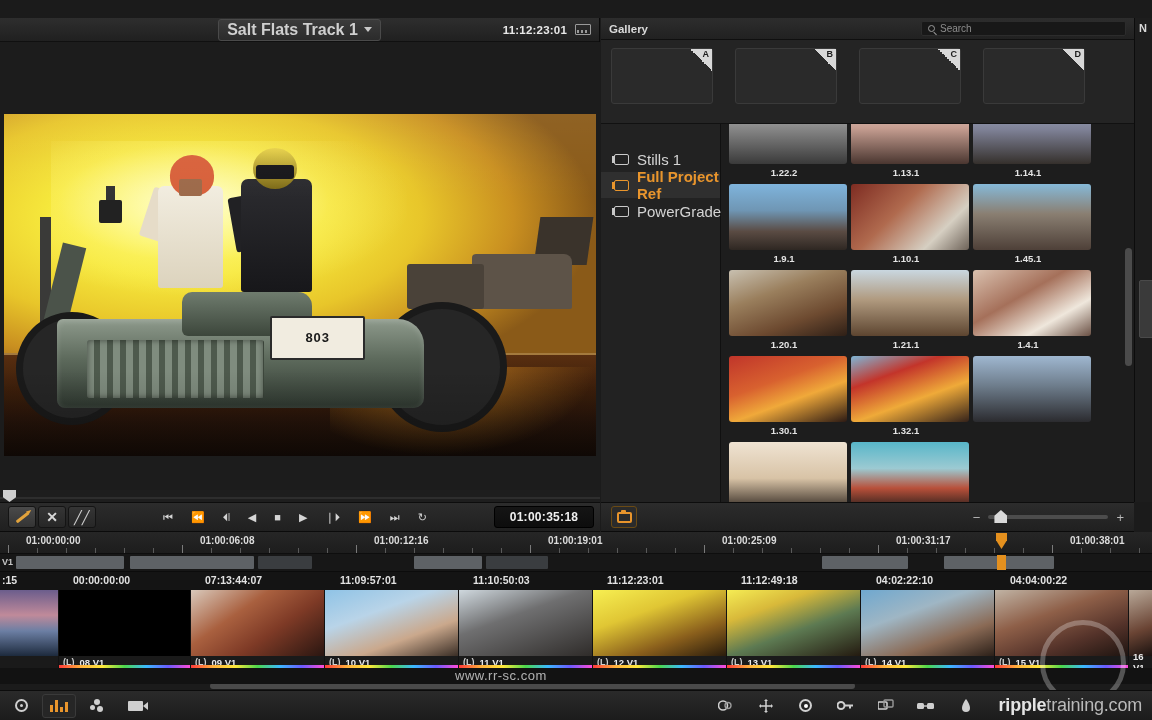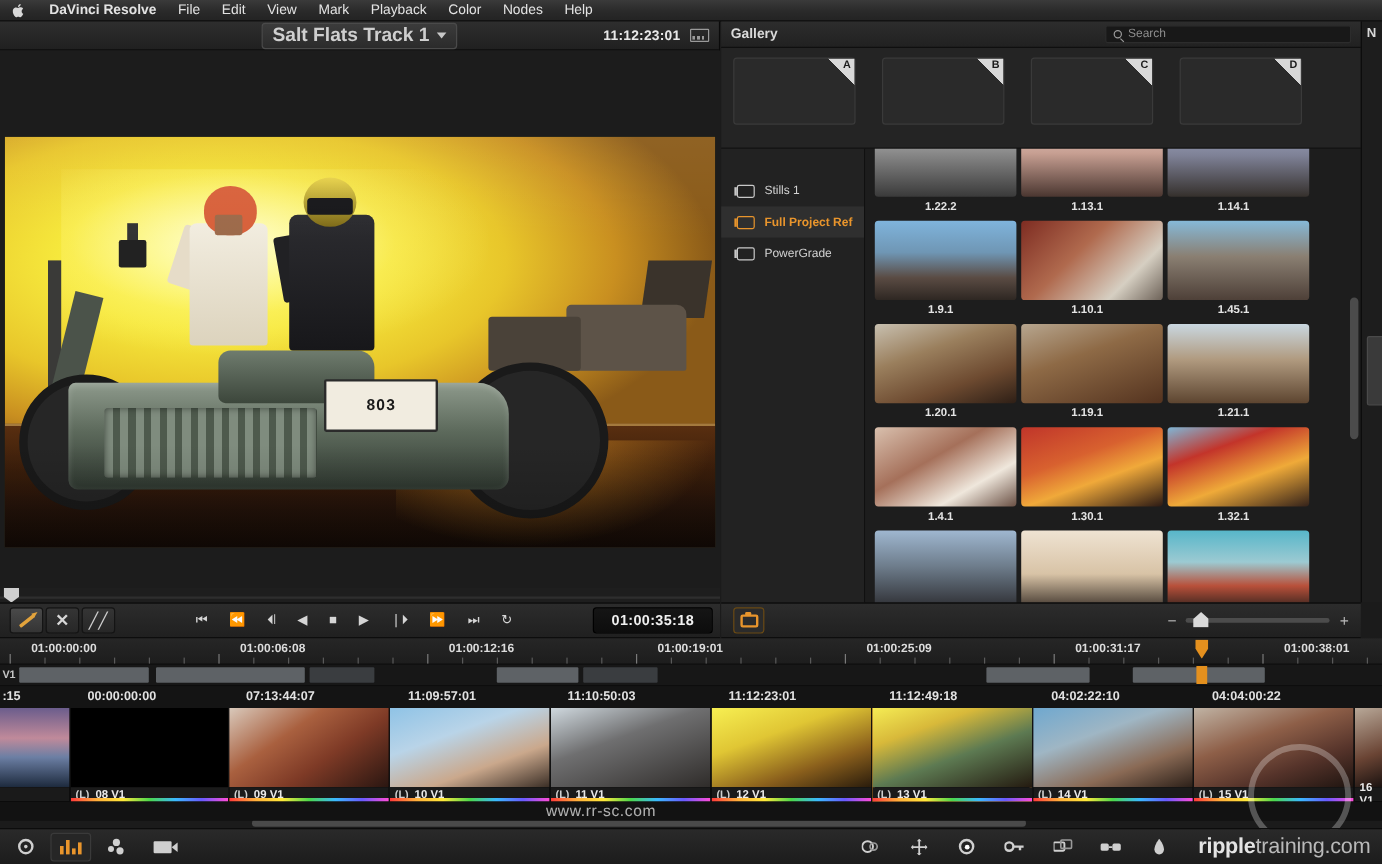--- a/index.html
+++ b/index.html
@@ -147,21 +147,21 @@
   .mem-strip { position:absolute; left:0; top:22px; width:533px; height:84px;
     background:#242424; border-bottom:1px solid #111; padding:8px 10px; display:flex; gap:22px; }
   .mem-cell { width:102px; height:56px; border-radius:3px; background:#2a2a2a; border:1px solid #3a3a3a; position:relative; }
   .mem-fold { position:absolute; right:0; top:0; width:22px; height:22px;
     background: linear-gradient(225deg,#d8d8d8 0 50%, transparent 50%); }
   .mem-letter { position:absolute; right:3px; top:0px; color:#1c1c1c; font-size:9px; font-weight:bold; }
 
   .gal-body { position:absolute; left:0; top:106px; width:533px; height:378px; }
   .gal-sidebar { position:absolute; left:0; top:0; width:120px; height:378px;
     background:#222; border-right:1px solid #101010; padding-top:22px; }
-  .gal-sb-item { height:26px; display:flex; align-items:center; gap:8px; padding-left:13px; color:#d3d3d3; font-size:10px; }
+  .gal-sb-item { height:26px; display:flex; align-items:center; gap:8px; padding-left:13px; color:#d3d3d3; font-size:15px; }
   .gal-sb-item.active { background:#2f2f2f; color:#e9952c; font-weight:bold; }
   .alb-ico { width:15px; height:11px; border:1.4px solid #c9c9c9; border-radius:2px; position:relative; flex:none; }
   .alb-ico:before{content:"";position:absolute;left:-3px;top:1px;width:2px;height:7px;background:#c9c9c9;}
   .gal-sb-item.active .alb-ico { border-color:#e9952c; }
   .gal-sb-item.active .alb-ico:before { background:#e9952c; }
 
   .gal-grid { position:absolute; left:120px; top:0; width:413px; height:378px; overflow:hidden; background:#1d1d1d; }
   .grid-inner { position:absolute; left:0; top:-32px; width:400px; display:flex; flex-wrap:wrap; padding:6px 8px; gap:6px 12px; }
   .still { width:110px; }
   .still-img { width:118px; height:66px; border-radius:3px; overflow:hidden; background:#333; position:relative; }
@@ -249,36 +249,20 @@
     color:rgba(255,255,255,.75); font-size:26px; font-weight:bold; display:flex; align-items:center; gap:8px; }
   .wm-sub { position:absolute; left:455px; top:668px; color:rgba(230,230,230,.75); font-size:13px; letter-spacing:.5px; }
   .wm-ring { position:absolute; left:1040px; top:620px; width:86px; height:86px; border-radius:50%;
     border:5px solid rgba(255,255,255,.28); }
 </style>
 </head>
 <body>
 
 <div id="app">
 
-  <div class="menubar">
-    <div class="apple-logo">
-      <svg viewBox="0 0 24 24" width="14" height="14">
-          <path fill="#e8e8e8" d="M17.2 12.6c0-2.4 2-3.6 2.1-3.6-1.1-1.7-2.9-1.9-3.5-1.9-1.5-.2-2.9.9-3.6.9-.8 0-1.9-.9-3.1-.8-1.6 0-3 .9-3.8 2.3-1.6 2.8-.4 7 1.2 9.3.8 1.1 1.7 2.4 2.9 2.3 1.2 0 1.6-.7 3-.7s1.8.7 3 .7c1.3 0 2.1-1.1 2.8-2.3.9-1.3 1.3-2.6 1.3-2.6s-2.4-.9-2.3-3.6zM14.8 5.3c.7-.8 1.1-1.9 1-3-.9 0-2.1.6-2.8 1.4-.6.7-1.1 1.8-1 2.9 1 .1 2.1-.5 2.8-1.3z"></path>
-        </svg>
-    </div>
-    <div class="menu-item bold">DaVinci Resolve</div>
-    <div class="menu-item">File</div>
-    <div class="menu-item">Edit</div>
-    <div class="menu-item">View</div>
-    <div class="menu-item">Mark</div>
-    <div class="menu-item">Playback</div>
-    <div class="menu-item">Color</div>
-    <div class="menu-item">Nodes</div>
-    <div class="menu-item">Help</div>
-  </div>
 
   <div class="viewer-pane">
     <div class="viewer-header">
       <div class="vh-title">
         <span class="vh-chip">
           <span>Salt Flats Track 1</span>
           <span class="caret-dn"></span>
         </span>
       </div>
       <div class="vh-tc">11:12:23:01</div>
@@ -419,24 +403,20 @@
             <div class="still-lbl">1.10.1</div>
           </div>
           <div class="still">
             <div class="still-img" style="background:linear-gradient(180deg,#86b9d8 0%,#8a7f72 45%,#4e4038 100%);"></div>
             <div class="still-lbl">1.45.1</div>
           </div>
 
           <div class="still">
             <div class="still-img" style="background:linear-gradient(160deg,#c8c0b0 0%,#9a7f5d 35%,#6d4a30 70%,#2e1f16 100%);"></div>
             <div class="still-lbl">1.20.1</div>
-          </div>
-          <div class="still">
-            <div class="still-img" style="background:linear-gradient(160deg,#b7a68f 0%,#8e6a46 40%,#54331f 100%);"></div>
-            <div class="still-lbl">1.19.1</div>
           </div>
           <div class="still">
             <div class="still-img" style="background:linear-gradient(180deg,#c9d7e0 0%,#b09a7f 45%,#5d4530 100%);"></div>
             <div class="still-lbl">1.21.1</div>
           </div>
 
           <div class="still">
             <div class="still-img" style="background:linear-gradient(150deg,#d9c0ae 0%,#a5705a 40%,#efe7dc 72%,#6a5044 100%);"></div>
             <div class="still-lbl">1.4.1</div>
           </div>

